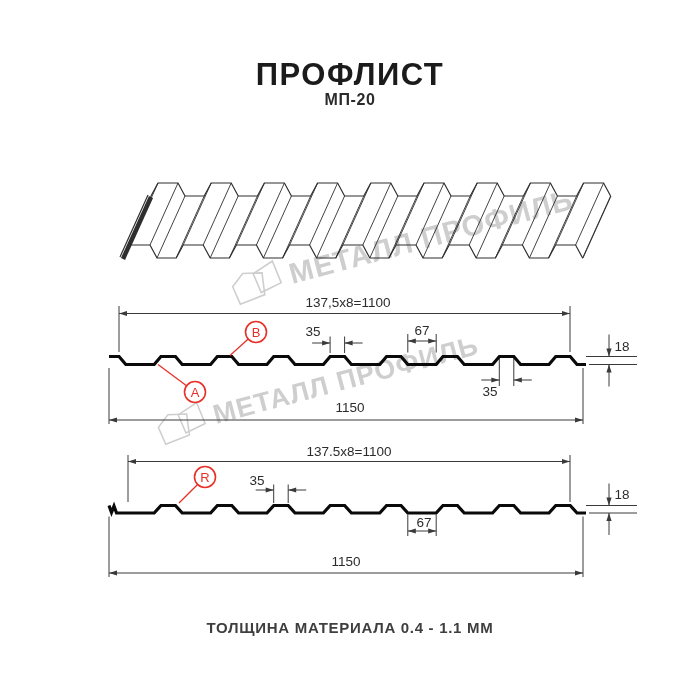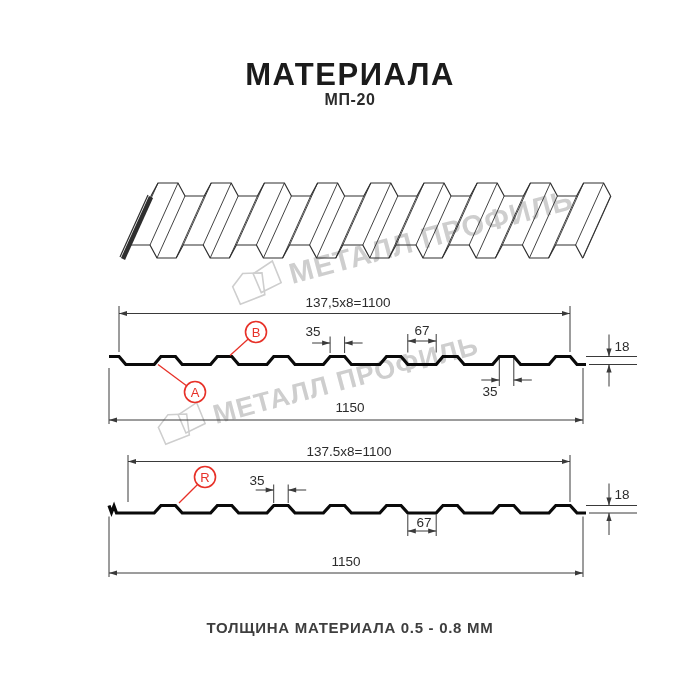--- a/index.html
+++ b/index.html
@@ -15,21 +15,21 @@
   .wm1{left:224px;top:262px;transform:rotate(-15deg);transform-origin:30px 22px;}
   .wm2{left:150px;top:404px;transform:rotate(-15deg);transform-origin:28px 21px;}
   .wm2 .wm-text{font-size:27px;}
   svg.diagram{position:absolute;left:0;top:0;z-index:2;}
 </style>
 </head>
 <body>
 
 <div class="canvas">
 
-  <div class="ctext title">МАТЕРИАЛА</div>
+  <div class="ctext title">ПРОФЛИСТ</div>
   <div class="ctext subtitle">МП-20</div>
 
   <div class="wm wm1" style="color: rgb(206, 206, 206);">
     <svg width="58" height="44" viewBox="0 0 80 60">
       <polygon points="12,26 30,12 56,18 52,48 16,52" fill="none" stroke="currentColor" stroke-width="2.2"></polygon>
       <polygon points="44,16 74,6 78,38 48,44" fill="none" stroke="currentColor" stroke-width="2.2"></polygon>
     </svg>
     <span class="wm-text">МЕТАЛЛ ПРОФИЛЬ</span>
   </div>
 
@@ -194,14 +194,14 @@
         </g>
         <path d="M 109 505.5 L 111.5 512.5 L 114 506 L 116.5 513 L 154.2 513 L 160.95 505.5 L 175.45 505.5 L 182.2 513 L 210.6 513 L 217.35 505.5 L 231.85 505.5 L 238.6 513 L 267 513 L 273.75 505.5 L 288.25 505.5 L 295 513 L 323.4 513 L 330.15 505.5 L 344.65 505.5 L 351.4 513 L 379.8 513 L 386.55 505.5 L 401.05 505.5 L 407.8 513 L 436.2 513 L 442.95 505.5 L 457.45 505.5 L 464.2 513 L 492.6 513 L 499.35 505.5 L 513.85 505.5 L 520.6 513 L 549 513 L 555.75 505.5 L 570.25 505.5 L 577 513 L 586 513" fill="none" stroke="#0a0a0a" stroke-width="3.2"></path>
         <g>
           <line x1="197.57537879754125" y1="484.42462120245875" x2="179" y2="503" stroke="#e73128" stroke-width="1.3"></line>
           <circle cx="205" cy="477" r="10.5" stroke="#e73128" stroke-width="1.6" fill="none"></circle>
           <text x="205" y="477.5" text-anchor="middle" dominant-baseline="central" font-size="13" fill="#e73128" font-family="&quot;Liberation Sans&quot;, sans-serif">R</text>
         </g>
       </g>
     </svg>
 
-  <div class="ctext footnote">ТОЛЩИНА МАТЕРИАЛА 0.5 - 0.8 ММ</div>
+  <div class="ctext footnote">ТОЛЩИНА МАТЕРИАЛА 0.4 - 1.1 ММ</div>
 </div>
 
 </body></html>

